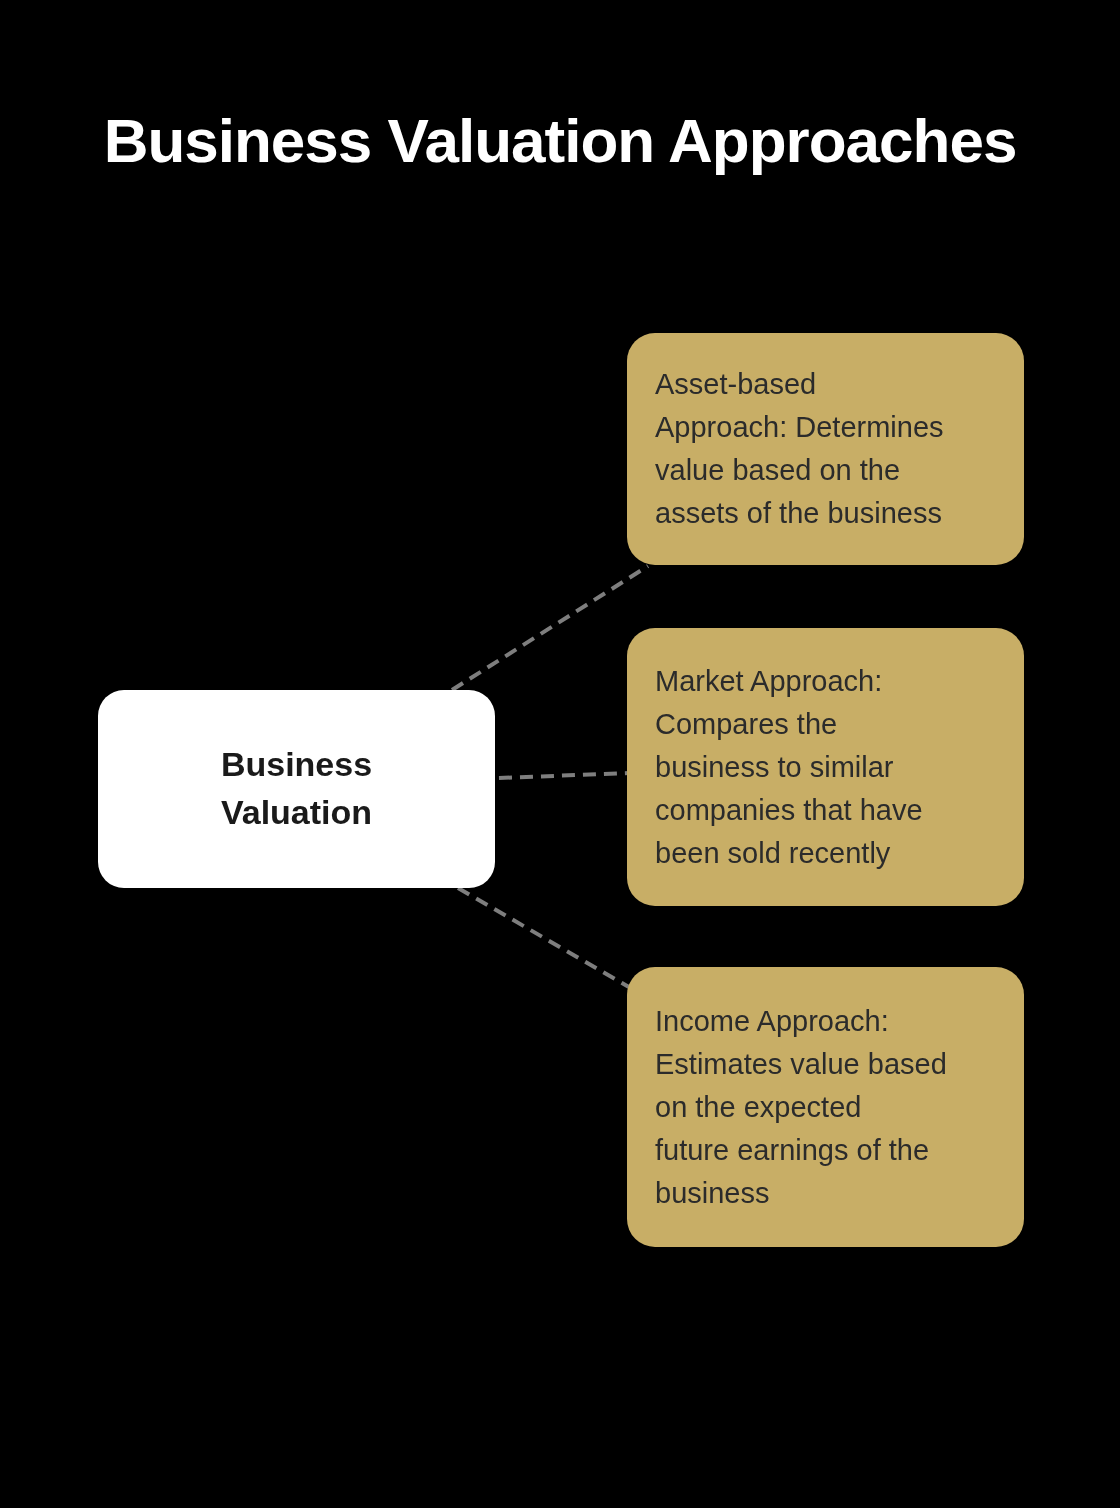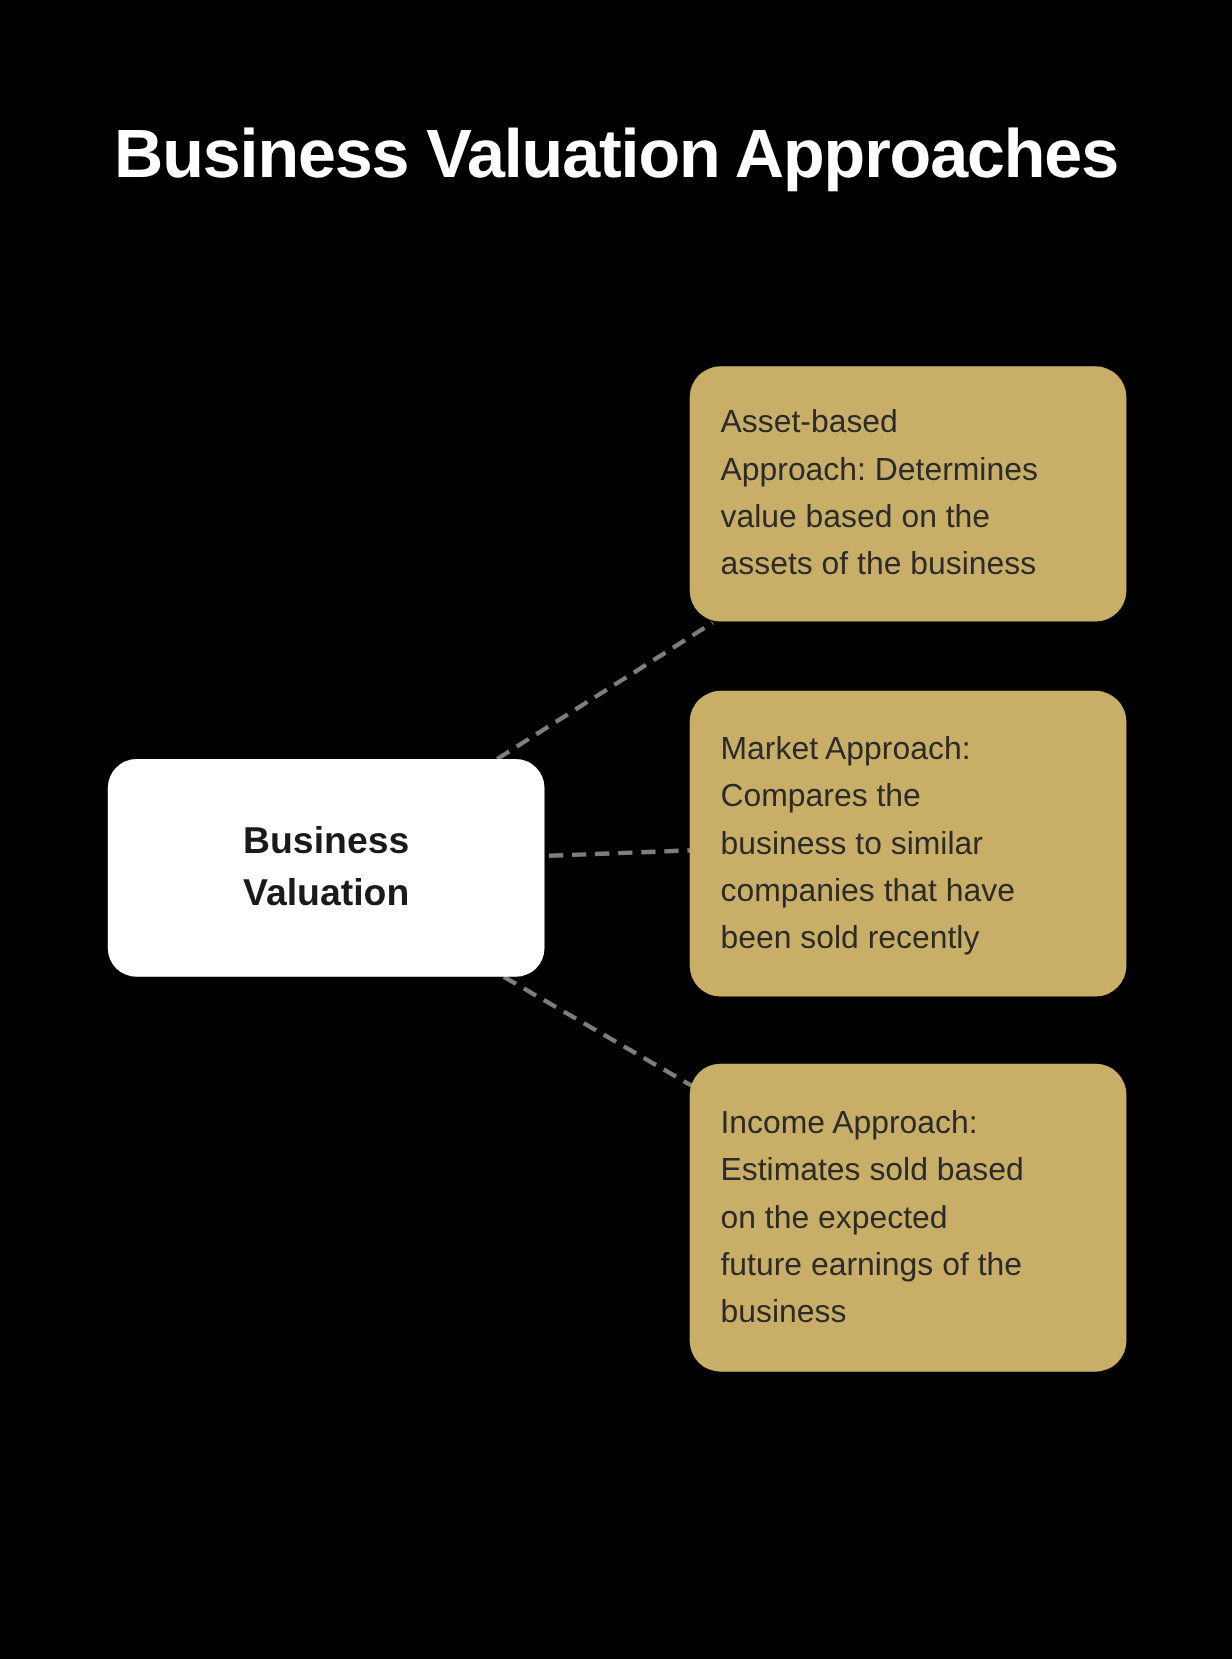--- a/index.html
+++ b/index.html
@@ -118,19 +118,19 @@
 
   <div class="node branch-node branch-asset">
     <div class="text">Asset-based
 Approach: Determines
 value based on the
 assets of the business</div>
   </div>
 
   <div class="node branch-node branch-income">
     <div class="text">Income Approach:
-Estimates sold based
+Estimates value based
 on the expected
 future earnings of the
 business</div>
   </div>
 
 </div>
 
 </body></html>

